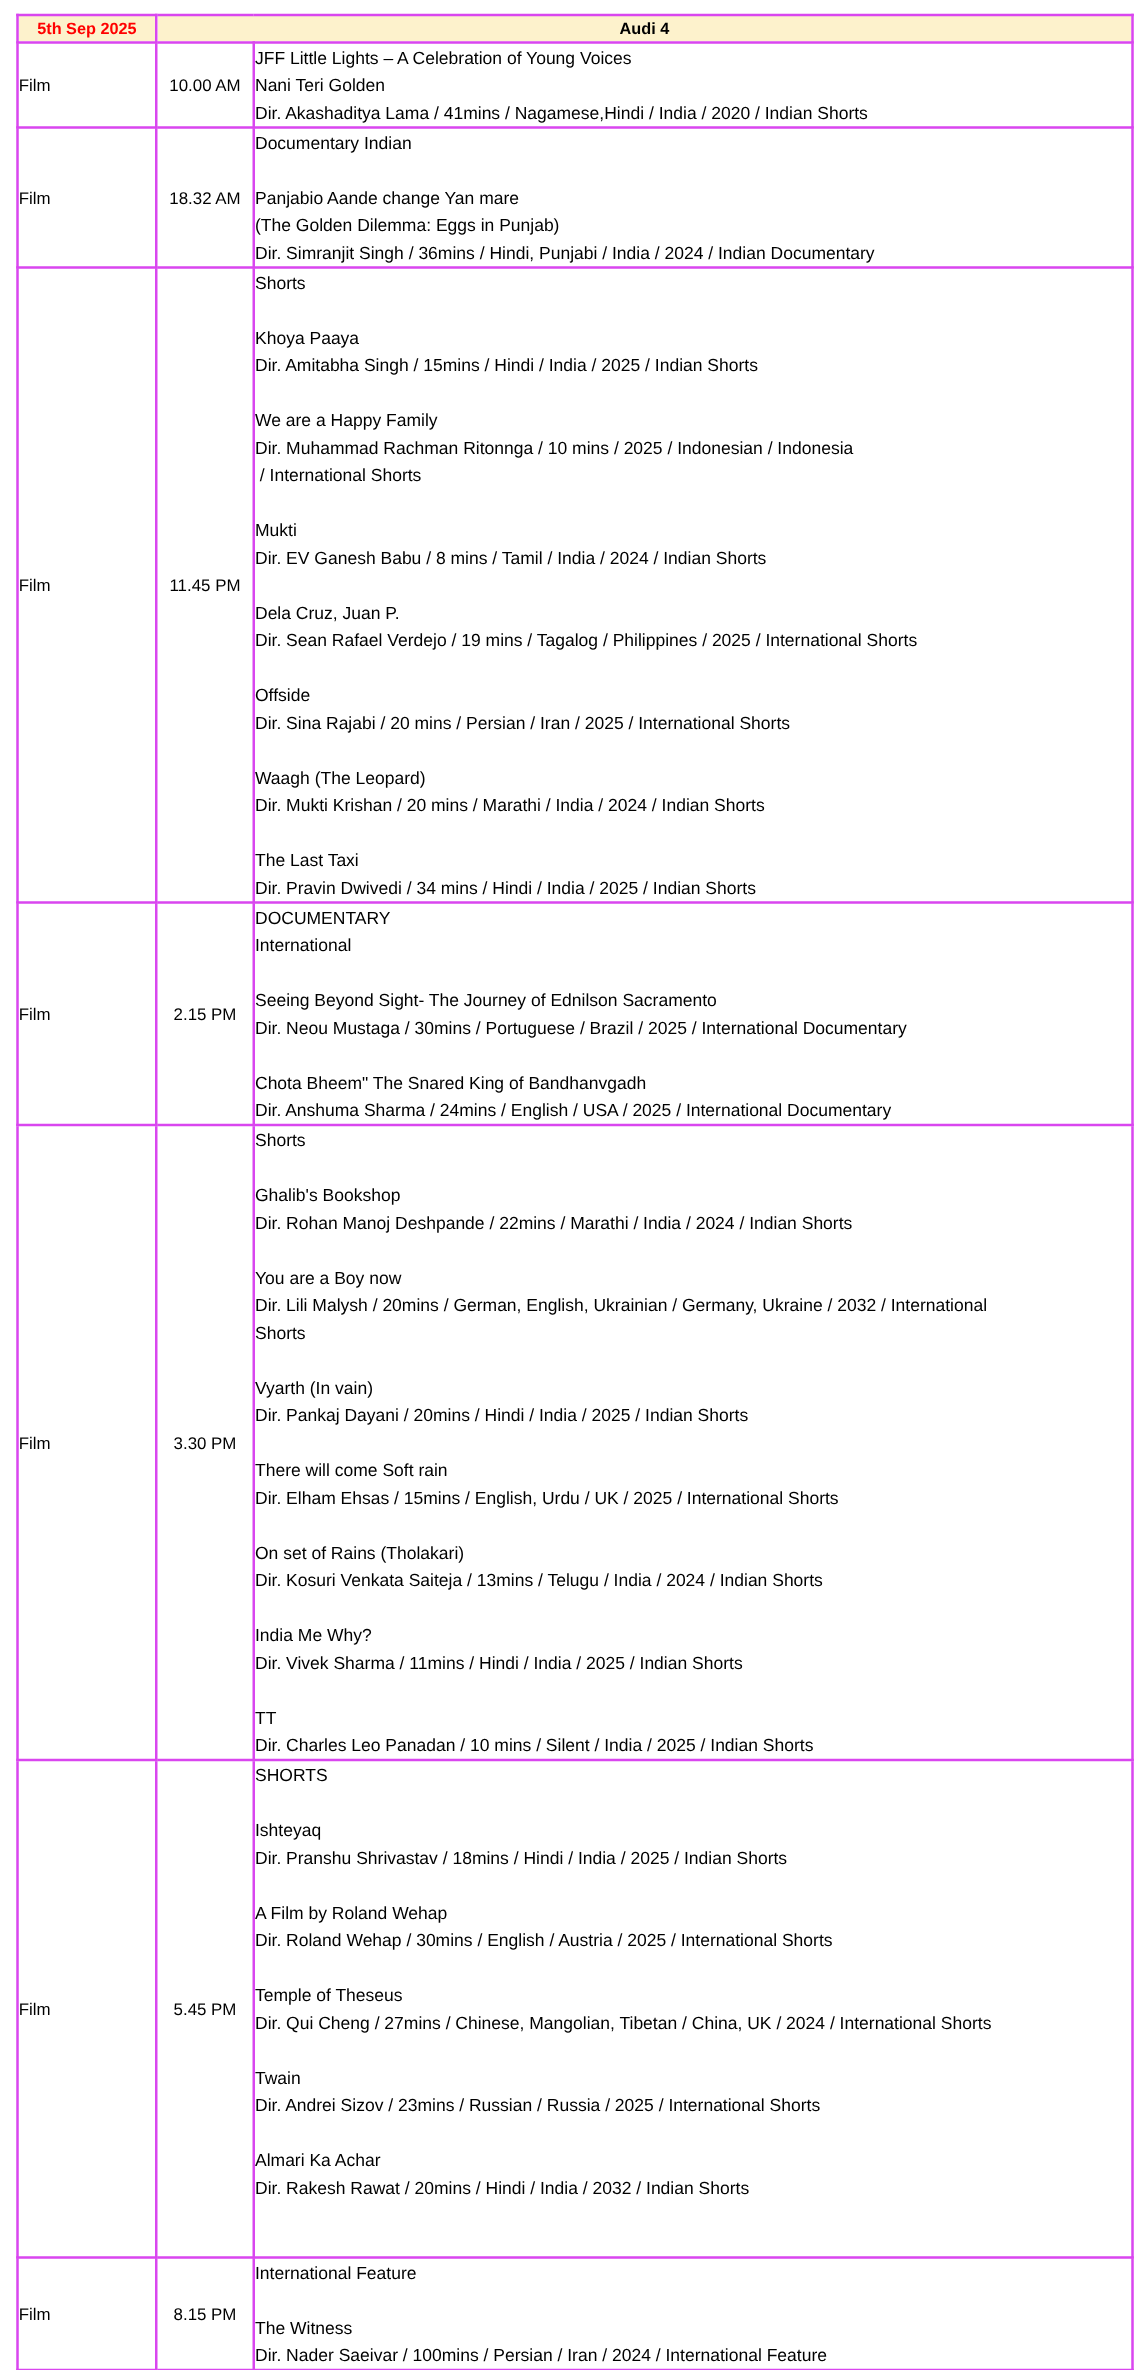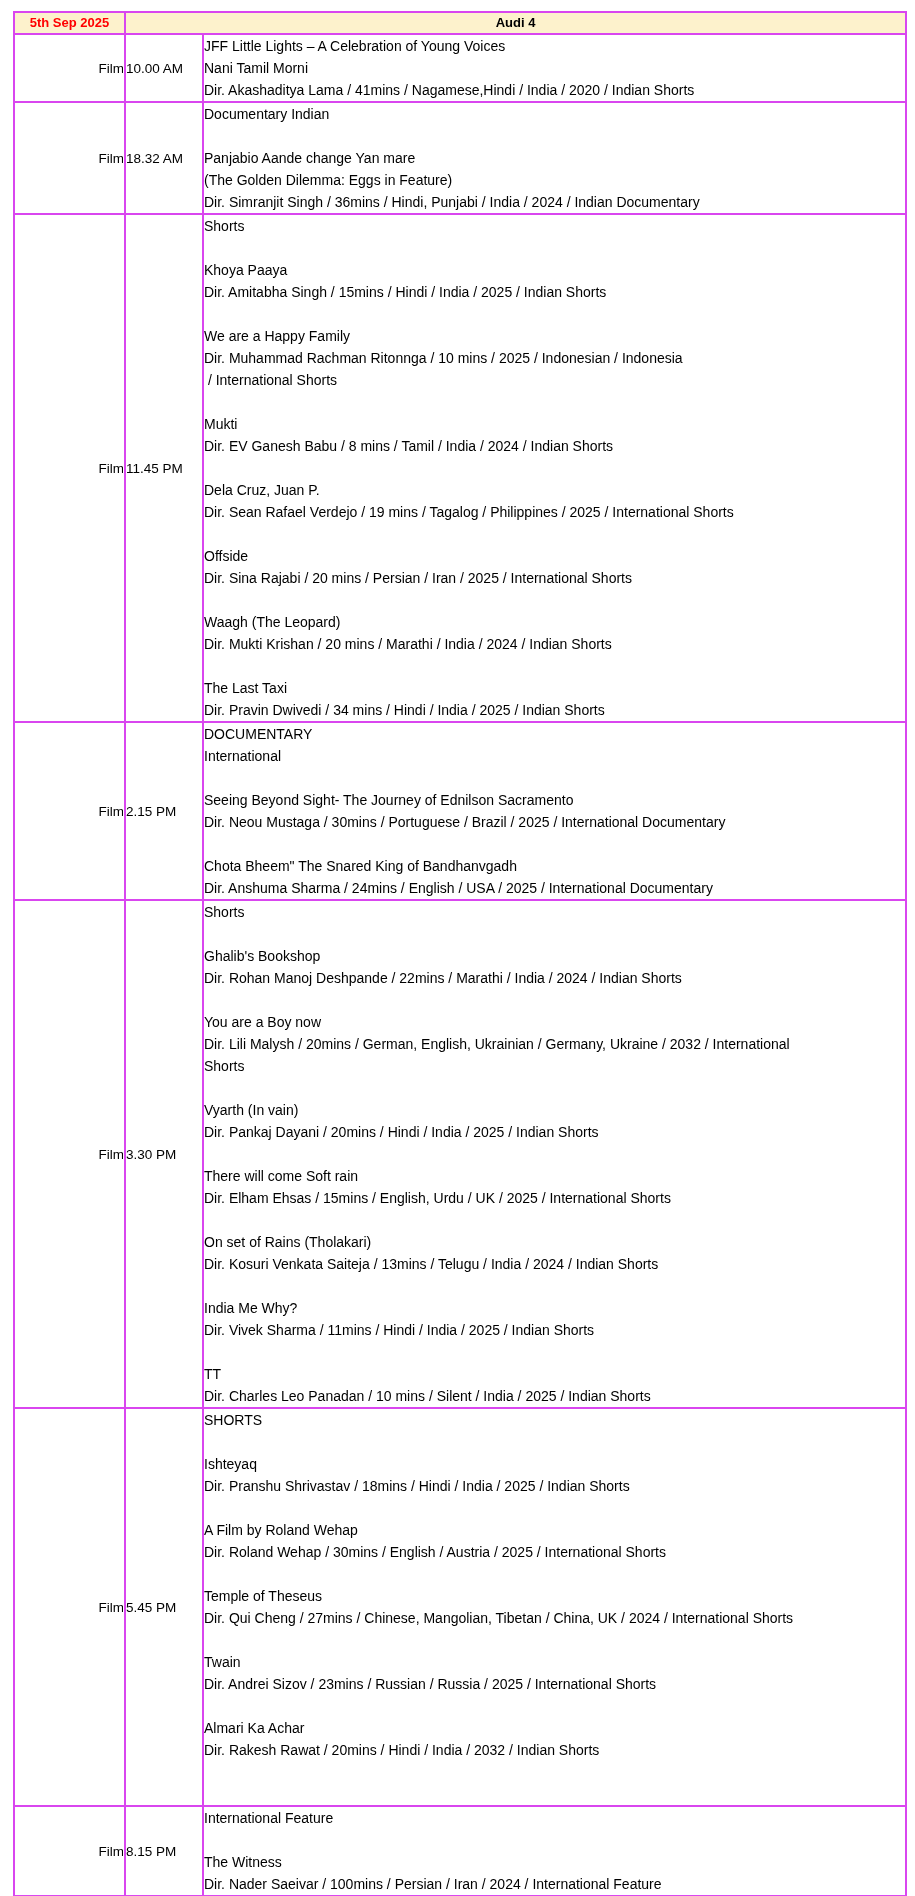--- a/index.html
+++ b/index.html
@@ -37,26 +37,26 @@
     height: 20px;
     font-size: 13px;
     font-weight: bold;
     text-align: center;
     line-height: 18px;
   }
   th.date-cell {
     color: #FF0000;
   }
   td.type-cell {
-    text-align: right;
+    text-align: left;
     font-size: 13.5px;
     border-radius: 11px;
   }
   td.time-cell {
-    text-align: left;
+    text-align: center;
     font-size: 13.5px;
     margin-top: 44px;
   }
   td.desc-cell {
     padding: 2px 4px 2px 6px;
     font-size: 14px;
   }
   .line {
     min-height: 22px;
     line-height: 22px;
@@ -78,33 +78,33 @@
         <th class="date-cell">5th Sep 2025</th>
         <th class="venue-cell" colspan="2">Audi 4</th>
       </tr>
     </thead>
     <tbody id="rows-body">
   <tr>
     <td class="type-cell">Film</td>
     <td class="time-cell">10.00 AM</td>
     <td class="desc-cell">
             <div class="line">JFF Little Lights – A Celebration of Young Voices</div>
-            <div class="line">Nani Tamil Morni</div>
+            <div class="line">Nani Teri Golden</div>
             <div class="line">Dir. Akashaditya Lama / 41mins / Nagamese,Hindi / India / 2020 / Indian Shorts</div>
           </td>
   </tr>
 
   <tr>
     <td class="type-cell">Film</td>
     <td class="time-cell">18.32 AM</td>
     <td class="desc-cell">
             <div class="line">Documentary Indian</div>
             <div class="line"></div>
             <div class="line">Panjabio Aande change Yan mare</div>
-            <div class="line">(The Golden Dilemma: Eggs in Feature)</div>
+            <div class="line">(The Golden Dilemma: Eggs in Punjab)</div>
             <div class="line">Dir. Simranjit Singh / 36mins / Hindi, Punjabi / India / 2024 / Indian Documentary</div>
           </td>
   </tr>
 
   <tr>
     <td class="type-cell">Film</td>
     <td class="time-cell">11.45 PM</td>
     <td class="desc-cell">
             <div class="line">Shorts</div>
             <div class="line"></div>

